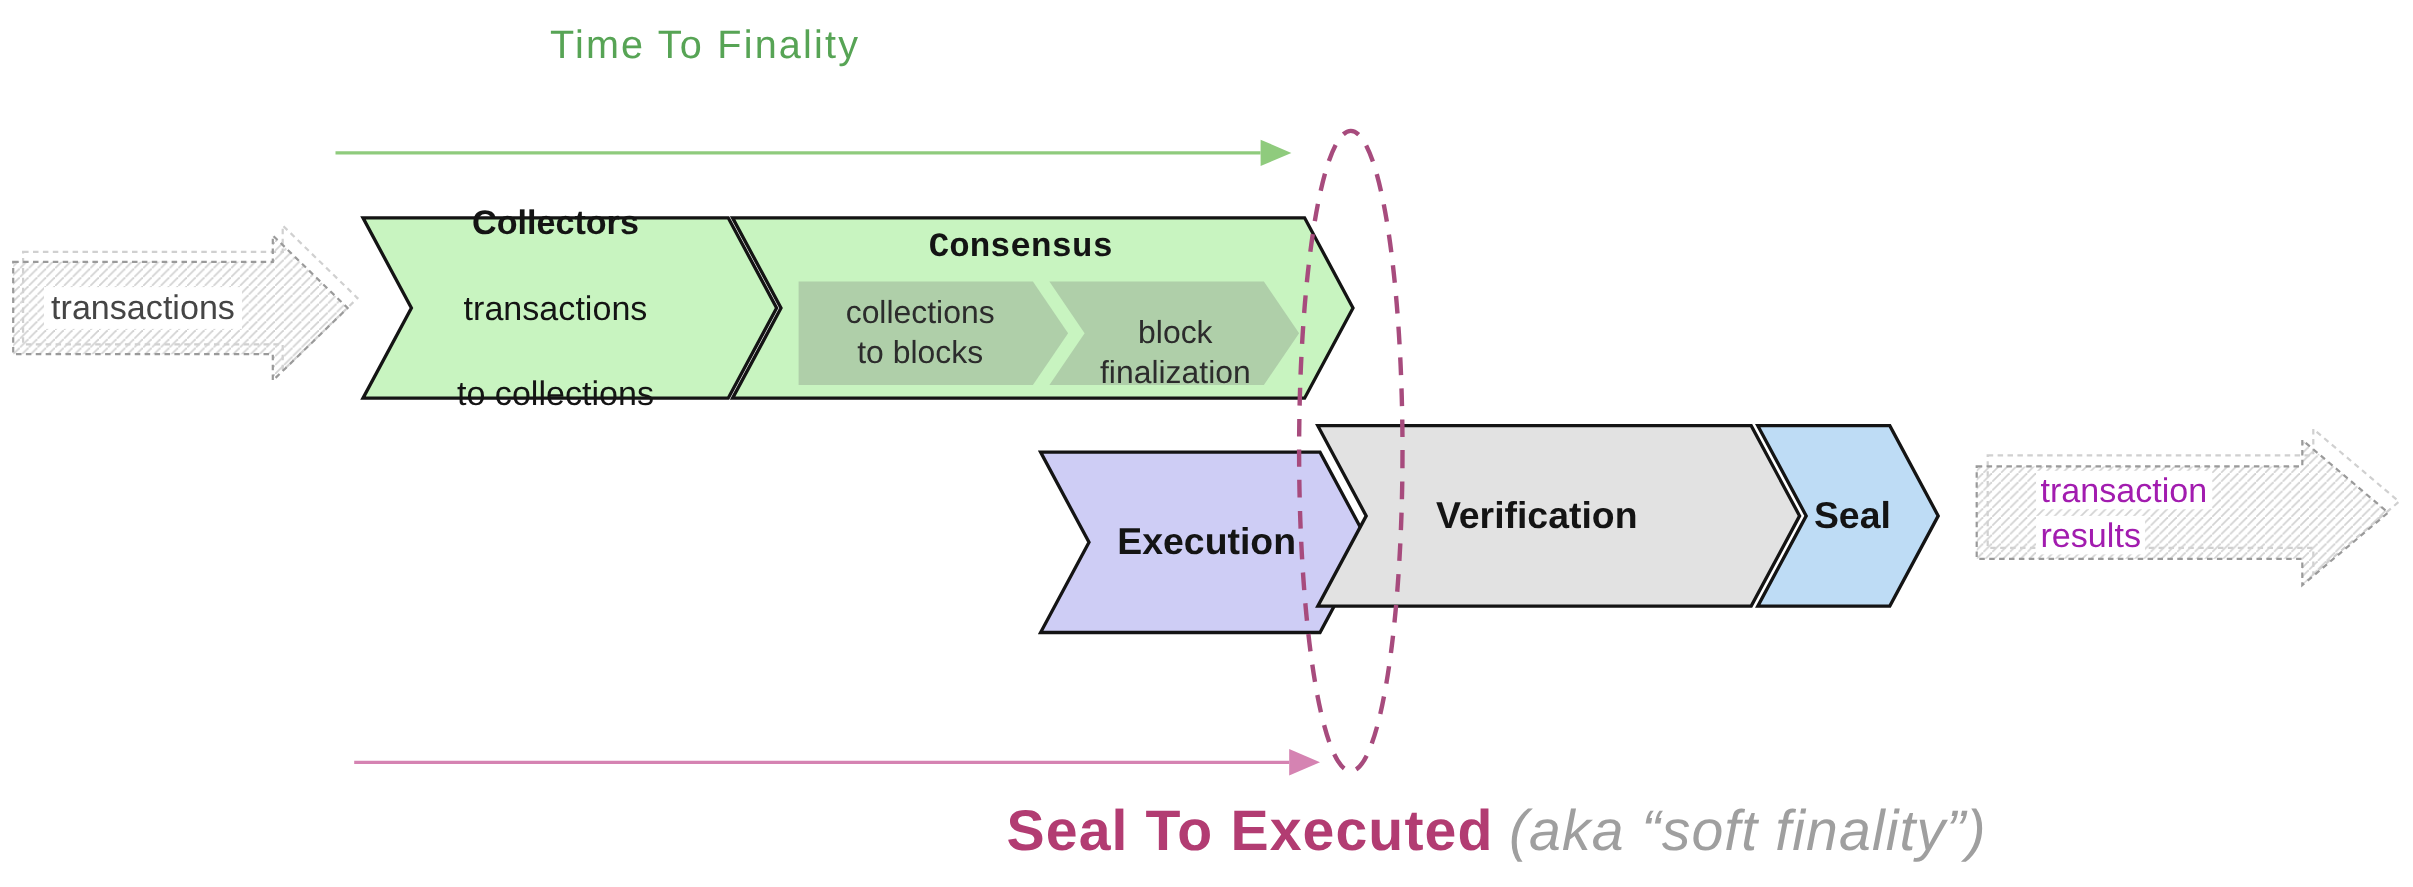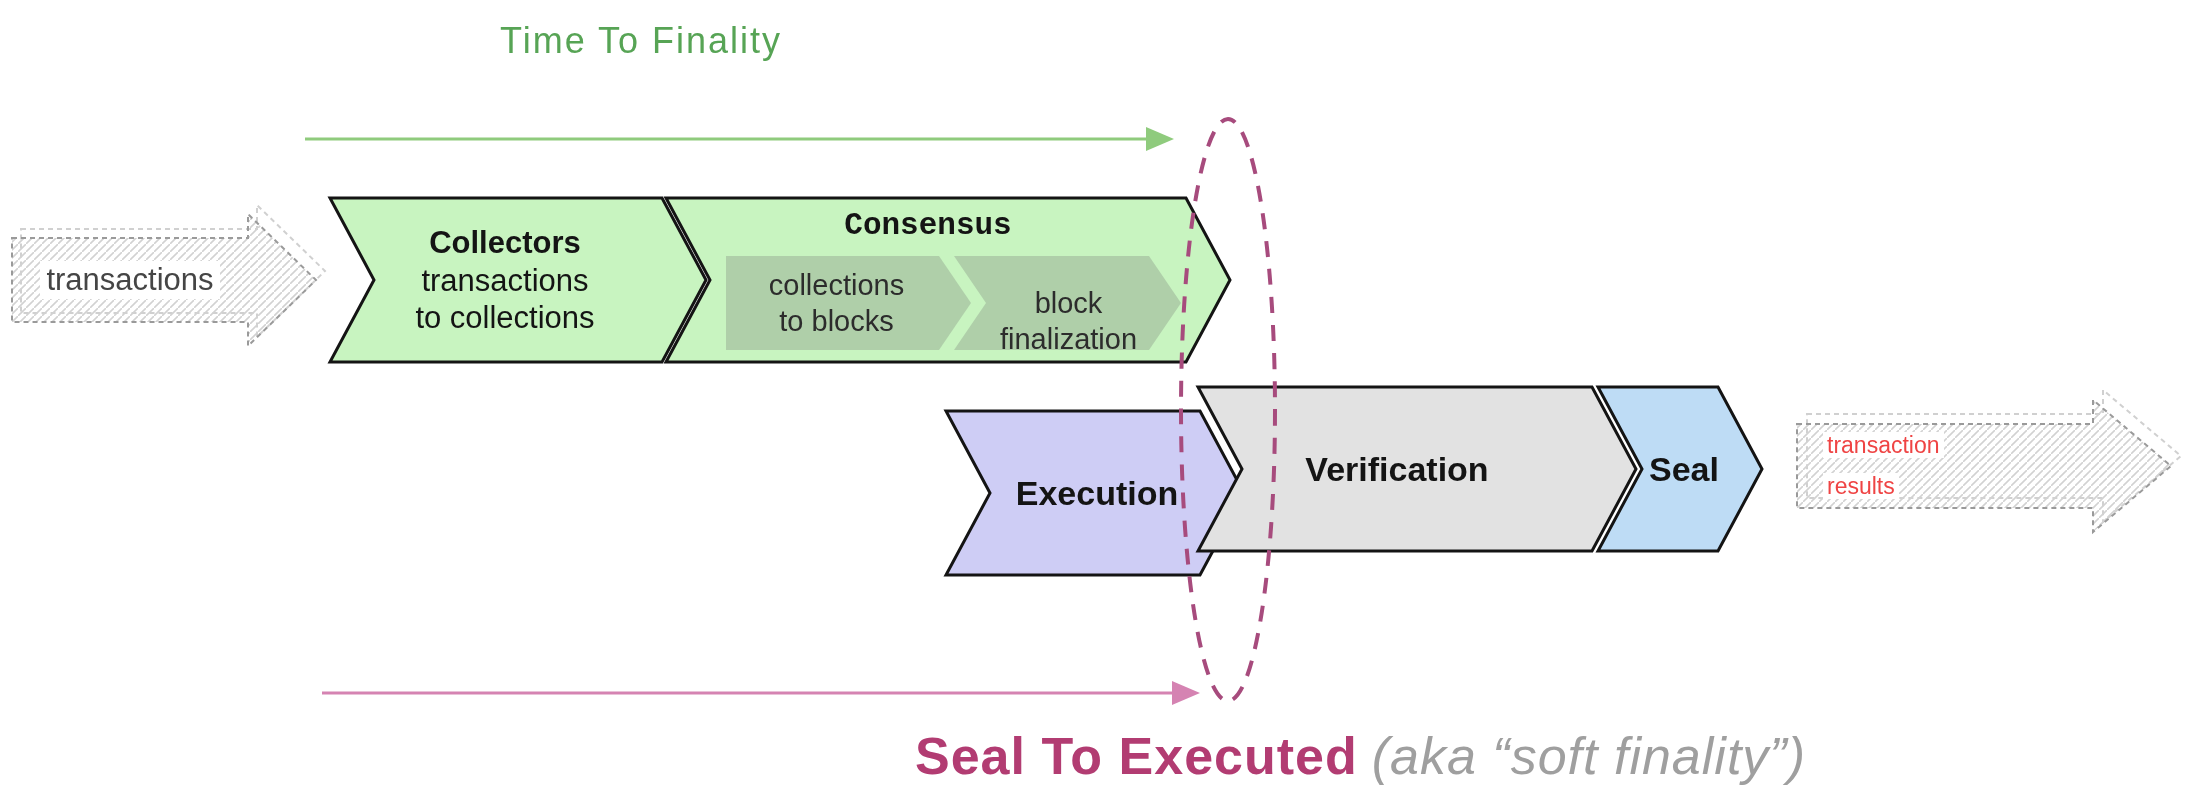--- a/index.html
+++ b/index.html
@@ -37,22 +37,22 @@
 
   
   .sketch-arrow{position:absolute;}
   .sketch-arrow > svg{position:absolute;left:0;top:0;width:100%;height:100%;overflow:visible;display:block;}
   .sketch-label{
     position:absolute;inset:0;display:flex;align-items:center;justify-content:center;
     color:#454545;font-size:31px;
   }
   .sketch-label span{background:#ffffff;padding:1px 6px;}
   .sketch-label-right{
-    position:absolute;left:28px;top:50%;transform:translateY(-50%);
-    color:#ef4444;font-size:23px;line-height:41px;
+    position:absolute;left:56px;top:50%;transform:translateY(-50%);
+    color:#a21caf;font-size:31px;line-height:41px;
   }
   .sketch-label-right div span{background:#ffffff;padding:0 4px;}
 
   
   .overlay{position:absolute;left:0;top:0;width:2194px;height:806px;pointer-events:none;z-index:6;}
 </style>
 </head>
 <body>
 
 <div class="canvas">
@@ -71,21 +71,21 @@
     </svg>
     <div class="sketch-label" style="padding-right:70px;">
       <span>transactions</span>
     </div>
   </div>
 
   <div class="chev" style="left:328px;top:196px;width:380px;height:168px;">
     <svg viewBox="0 0 380 168">
       <polygon points="2,2 334,2 378,84 334,166 2,166 46,84" stroke="#141414" stroke-width="3" fill="#c8f4c0"></polygon>
     </svg>
-    <div class="chev-text" style="padding-left:26px;padding-right:52px;">
+    <div class="chev-text" style="padding-left:26px;padding-right:52px;gap:40px;">
       <div class="stage-title">Collectors</div>
       <div class="stage-line">transactions</div>
       <div class="stage-line">to collections</div>
     </div>
   </div>
 
   <div class="chev" style="left:664px;top:196px;width:568px;height:168px;">
     <svg viewBox="0 0 568 168">
       <polygon points="2,2 522,2 566,84 522,166 2,166 46,84" stroke="#141414" stroke-width="3" fill="#c8f4c0"></polygon>
     </svg>

